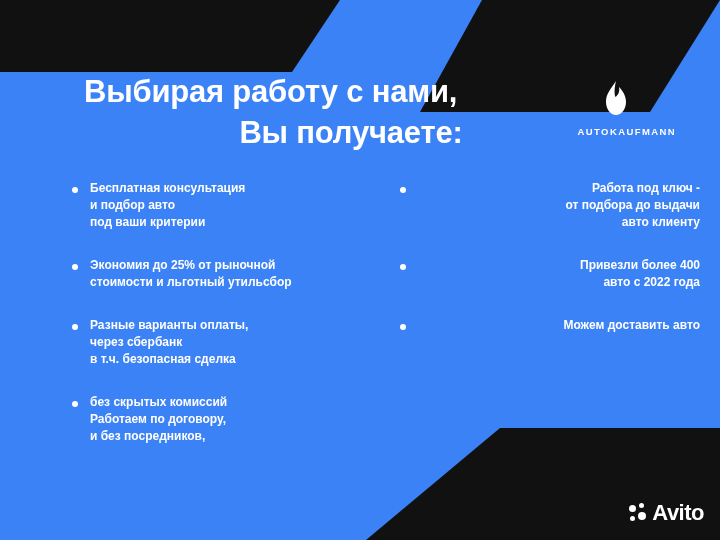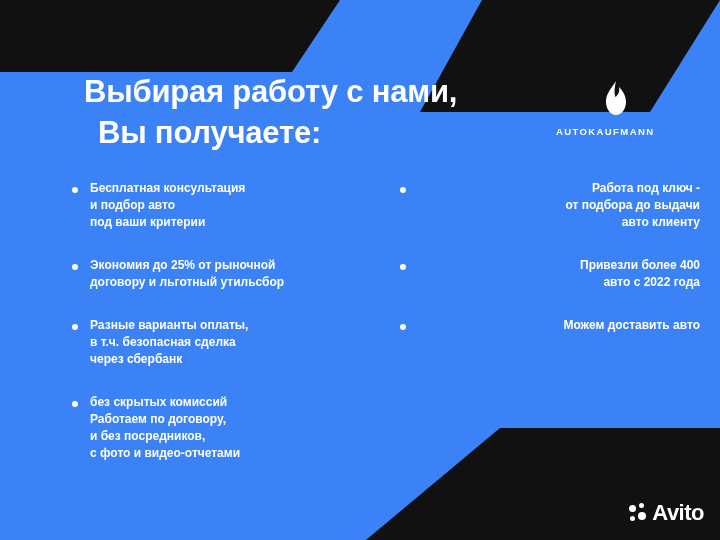--- a/index.html
+++ b/index.html
@@ -58,29 +58,30 @@
     width: 520px;
     color: #ffffff;
     font-size: 31px;
     font-weight: bold;
     line-height: 1.32;
     letter-spacing: -0.2px;
   }
   .heading .line2 {
     display: block;
     padding-left: 14px;
+    text-align: center;
   }
 
   
   .logo {
     position: absolute;
     right: 44px;
     top: 78px;
     width: 120px;
-    text-align: left;
+    text-align: right;
     color: #ffffff;
   }
   .logo-mark {
     display: block;
     margin: 0 auto 6px auto;
     width: 42px;
     height: 42px;
   }
   .logo-text {
     display: block;
@@ -180,32 +181,31 @@
   </div>
 
   <div class="col col-left">
     <div class="bullet-item">
       <span class="ln">Бесплатная консультация</span>
       <span class="ln">и подбор авто</span>
       <span class="ln">под ваши критерии</span>
     </div>
     <div class="bullet-item">
       <span class="ln">Экономия до 25% от рыночной</span>
-      <span class="ln">договору и льготный утильсбор</span>
+      <span class="ln">стоимости и льготный утильсбор</span>
     </div>
     <div class="bullet-item">
       <span class="ln">Разные варианты оплаты,</span>
+      <span class="ln">через сбербанк</span>
       <span class="ln">в т.ч. безопасная сделка</span>
-      <span class="ln">через сбербанк</span>
     </div>
     <div class="bullet-item">
       <span class="ln">без скрытых комиссий</span>
       <span class="ln">Работаем по договору,</span>
       <span class="ln">и без посредников,</span>
-      <span class="ln">с фото и видео-отчетами</span>
     </div>
   </div>
 
   <div class="col col-right">
     <div class="bullet-item">
       <span class="ln">Работа под ключ -</span>
       <span class="ln">от подбора до выдачи</span>
       <span class="ln">авто клиенту</span>
     </div>
     <div class="bullet-item">

